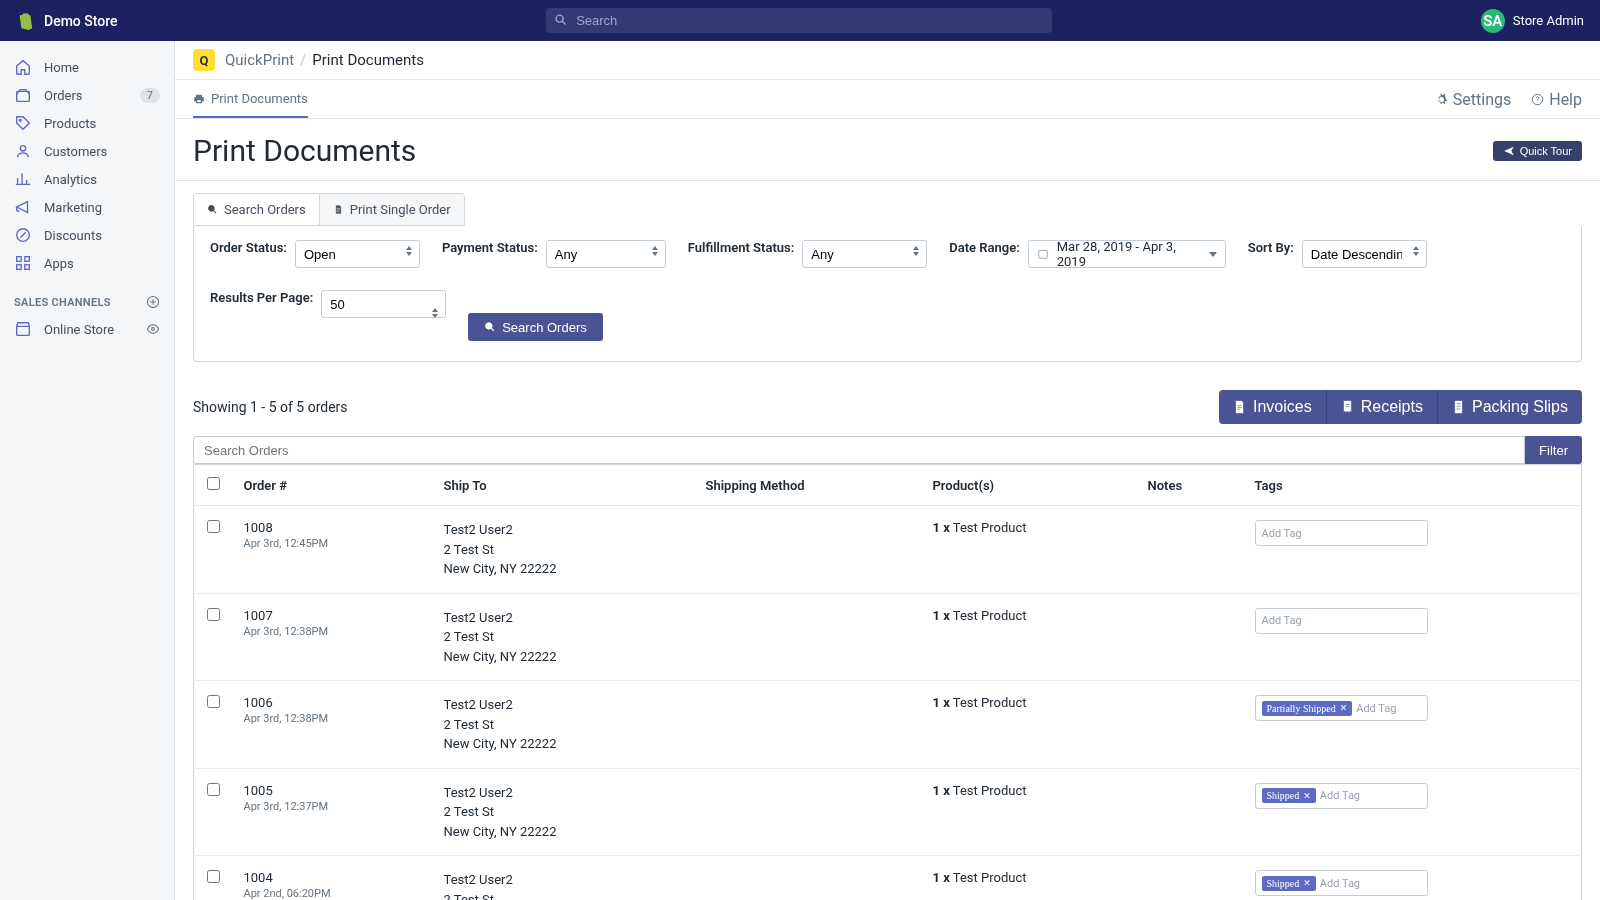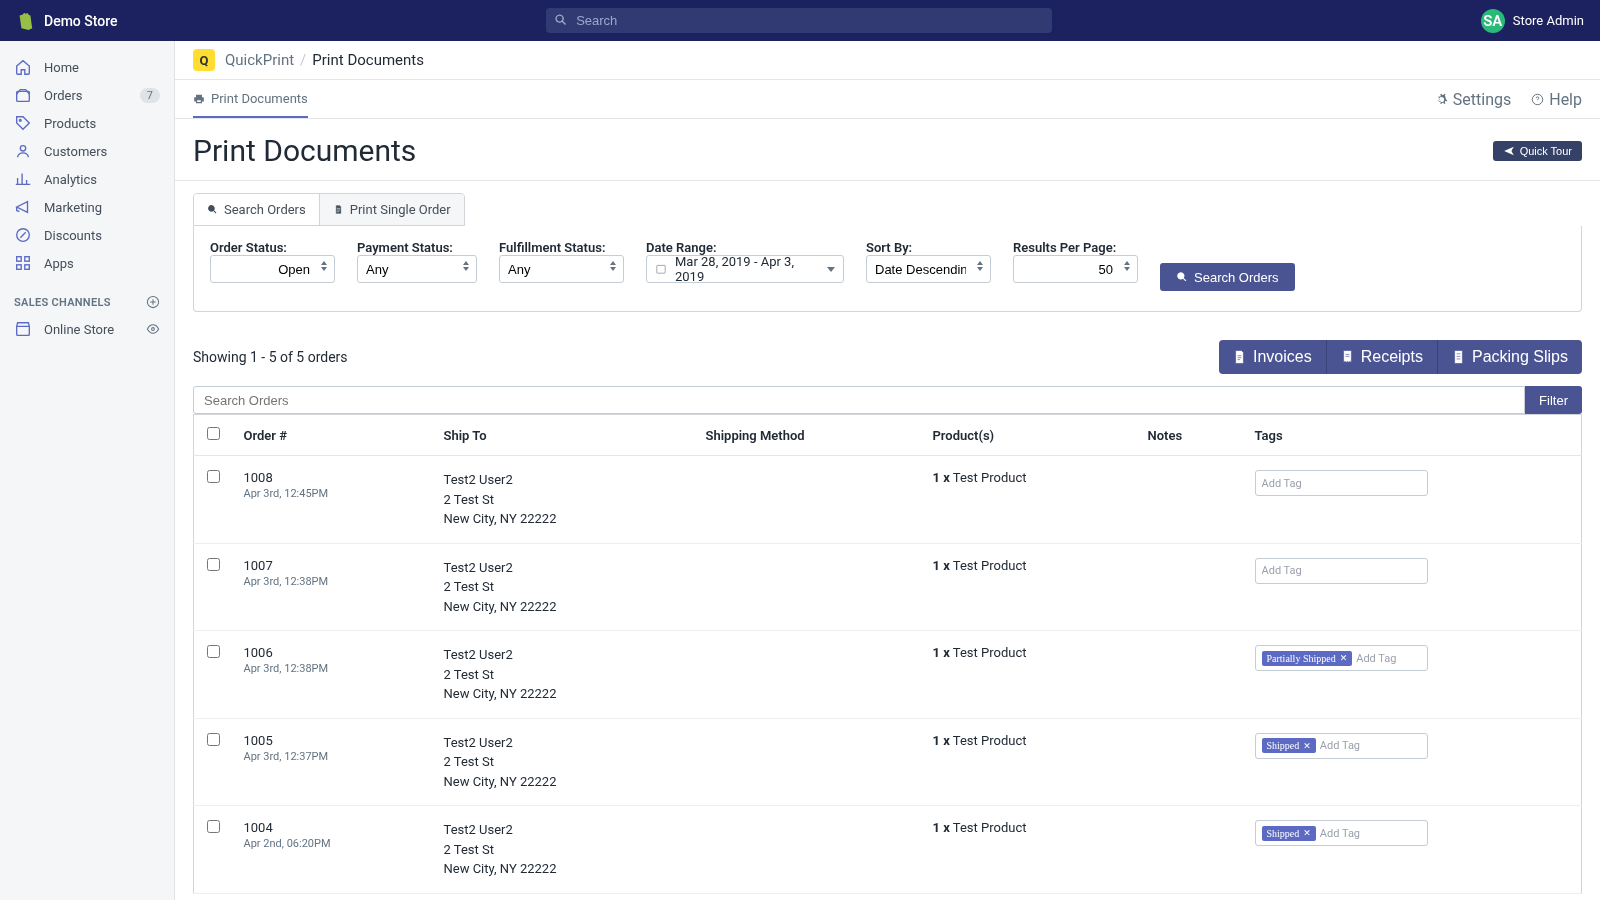--- a/index.html
+++ b/index.html
@@ -35,27 +35,27 @@
 .page-header { padding: 14px 18px 12px; border-bottom: 1px solid #e3e5e8; display: flex; align-items: center; }
 .page-title { font-size: 30px; font-weight: 400; }
 .quick-tour { margin-left: auto; background: #354167; color: #fff; border: none; border-radius: 3px; padding: 4px 10px; font-size: 11px; display: flex; align-items: center; gap: 5px; cursor: pointer; }
 .content-area { padding: 12px 18px 30px; background: #fff; }
 .sub-tabs { display: flex; border: 1px solid #d1d5da; border-radius: 4px 4px 0 0; overflow: hidden; width: fit-content; background: #fff; }
 .sub-tab { padding: 8px 13px; font-size: 13px; color: #454f5b; cursor: pointer; display: flex; align-items: center; gap: 6px; border-right: 1px solid #d1d5da; }
 .sub-tab:last-child { border-right: none; }
 .sub-tab.active { background: #fff; }
 .sub-tab:not(.active) { background: #f5f6f7; }
 .filter-panel { border: 1px solid #d1d5da; border-top: none; border-radius: 0 0 4px 4px; padding: 14px 16px 20px; background: #fff; display: flex; gap: 22px; flex-wrap: wrap; }
-.filter-group { display: flex; flex-direction: column; }
+.filter-group { display: flex; flex-direction: row; gap: 8px; }
 .filter-label { font-size: 13px; font-weight: 600; color: #212b36; }
 .select-wrap { position: relative; }
 .form-select { height: 28px; border: 1px solid #c4cdd5; border-radius: 3px; padding: 0 24px 0 8px; font-size: 13px; background: #fff; appearance: none; cursor: pointer; }
 .select-wrap::after { content: ""; position: absolute; right: 8px; top: 50%; transform: translateY(-50%); width: 0; height: 0; border-left: 3px solid transparent; border-right: 3px solid transparent; border-top: 4px solid #637381; pointer-events:none; }
 .select-wrap::before { content: ""; position: absolute; right: 8px; top: 50%; transform: translateY(-8px); width: 0; height: 0; border-left: 3px solid transparent; border-right: 3px solid transparent; border-bottom: 4px solid #637381; pointer-events:none; }
-.w-125 { width: 125px; text-align: right; } .w-120 { width: 120px; } .w-125b { width: 125px; }
+.w-125 { width: 125px; } .w-120 { width: 120px; } .w-125b { width: 125px; }
 .date-input { width: 198px; height: 28px; border: 1px solid #c4cdd5; border-radius: 3px; padding: 0 22px 0 28px; font-size: 13px; position: relative; display: flex; align-items: center; cursor: pointer; }
 .date-cal-icon { position: absolute; left: 8px; color: #637381; }
 .date-caret { position: absolute; right: 8px; width: 0; height: 0; border-left: 4px solid transparent; border-right: 4px solid transparent; border-top: 5px solid #637381; }
 .search-orders-btn { height: 28px; background: #4a5492; color: #fff; border: none; border-radius: 3px; padding: 0 16px; font-size: 13px; display: flex; align-items: center; gap: 6px; cursor: pointer; margin-top: 23px; }
 .results-header { display: flex; align-items: center; margin: 28px 0 12px; }
 .showing-text { font-size: 14px; color: #212b36; }
 .doc-buttons { margin-left: auto; display: flex; }
 .doc-btn { background: #4a5492; color: #fff; border: none; padding: 8px 14px; font-size: 16px; display: flex; align-items: center; gap: 7px; cursor: pointer; border-right: 1px solid #3a4378; }
 .doc-btn:first-child { border-radius: 4px 0 0 4px; }
 .doc-btn:last-child { border-right: none; border-radius: 0 4px 4px 0; }

